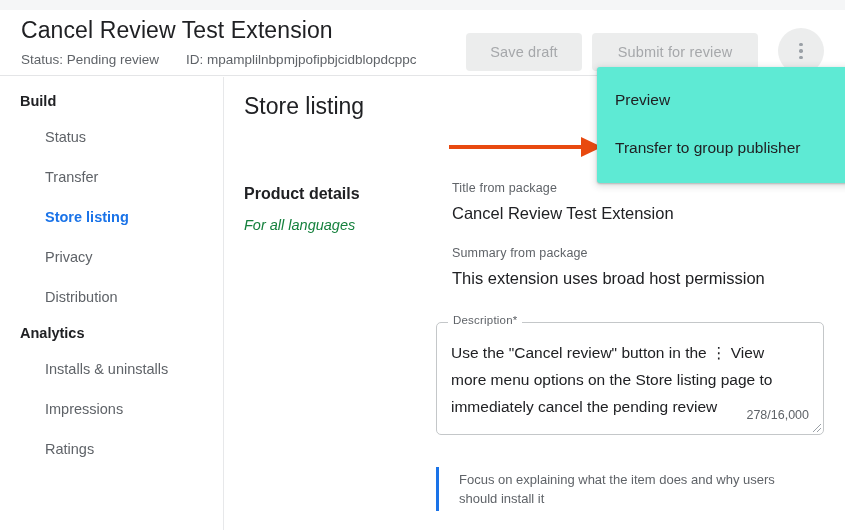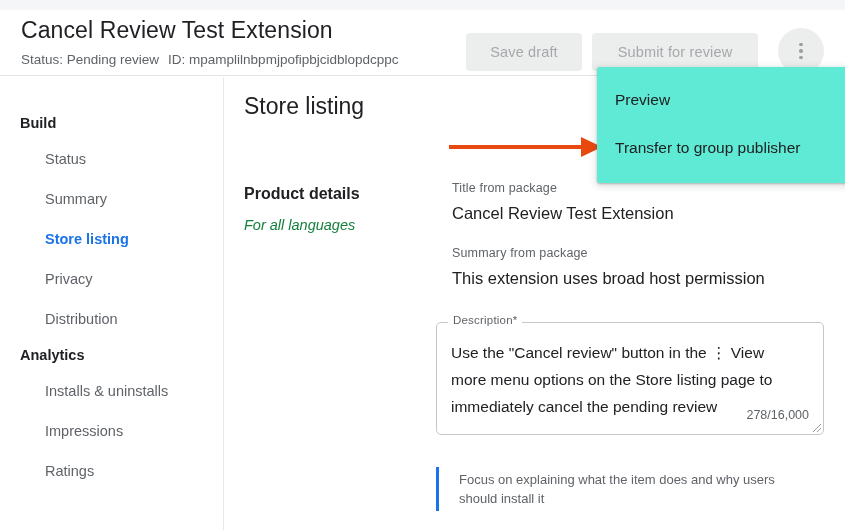--- a/index.html
+++ b/index.html
@@ -46,21 +46,21 @@
     letter-spacing: 0.1px;
     white-space: nowrap;
   }
   .header-meta {
     position: absolute;
     left: 21px; top: 42px;
     font-size: 13.5px;
     color: #5f6368;
     white-space: nowrap;
   }
-  .header-meta .meta-id { margin-left: 9px; }
+  .header-meta .meta-id { margin-left: 27px; }
 
   
   .btn-flat {
     position: absolute;
     top: 23px;
     height: 38px;
     background: #eceded;
     border: none;
     border-radius: 4px;
     color: #a6a8ab;
@@ -119,21 +119,21 @@
     cursor: pointer;
   }
 
   
   .sidebar {
     position: absolute;
     left: 0; top: 77px;
     width: 224px; height: 453px;
     background: #ffffff;
     border-right: 1px solid #e7e8ea;
-    padding-top: 30px;
+    padding-top: 8px;
   }
   .nav-section {
     font-size: 14.5px;
     font-weight: 700;
     color: #202124;
     padding: 0 0 0 20px;
     height: 32px;
     display: flex;
     align-items: center;
   }
@@ -295,21 +295,21 @@
   </div>
 
   <div class="menu">
     <div class="menu-item">Preview</div>
     <div class="menu-item">Transfer to group publisher</div>
   </div>
 
   <div class="sidebar">
     <div class="nav-section">Build</div>
     <div class="nav-item">Status</div>
-    <div class="nav-item">Summary</div>
+    <div class="nav-item">Transfer</div>
     <div class="nav-item active">Store listing</div>
     <div class="nav-item">Privacy</div>
     <div class="nav-item">Distribution</div>
 
     <div class="nav-section">Analytics</div>
     <div class="nav-item">Installs &amp; uninstalls</div>
     <div class="nav-item">Impressions</div>
     <div class="nav-item">Ratings</div>
   </div>
 

